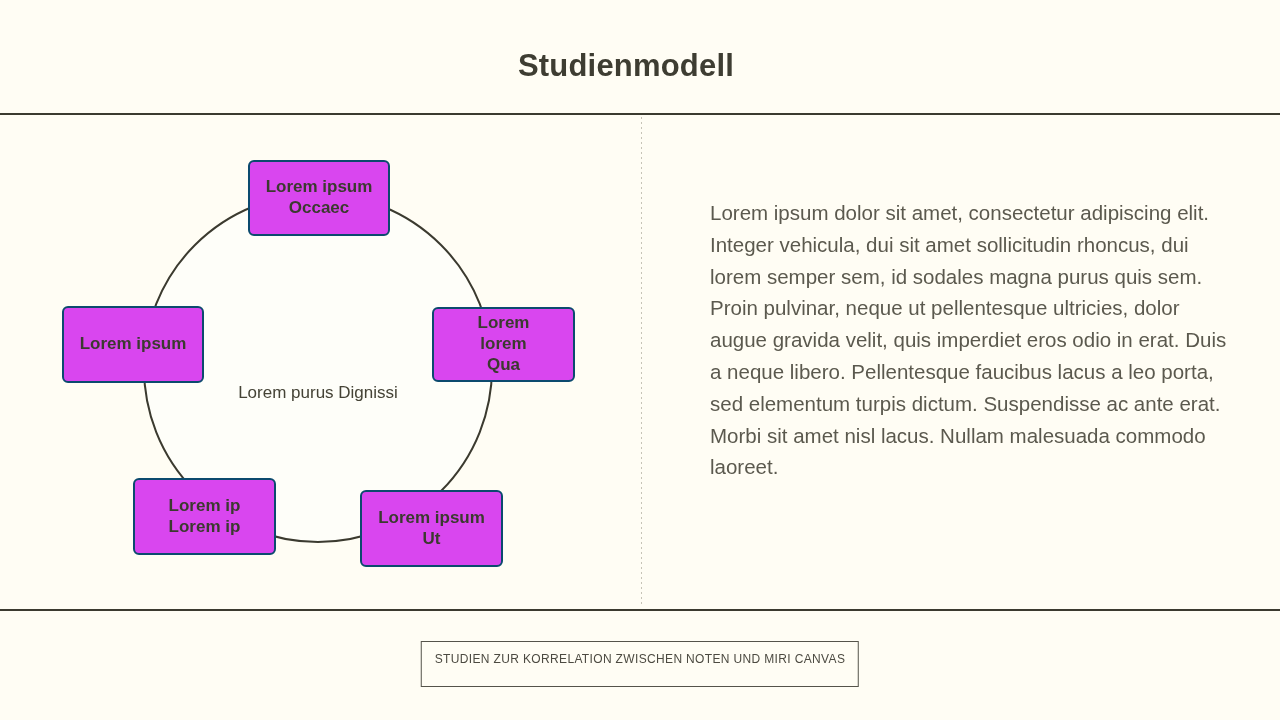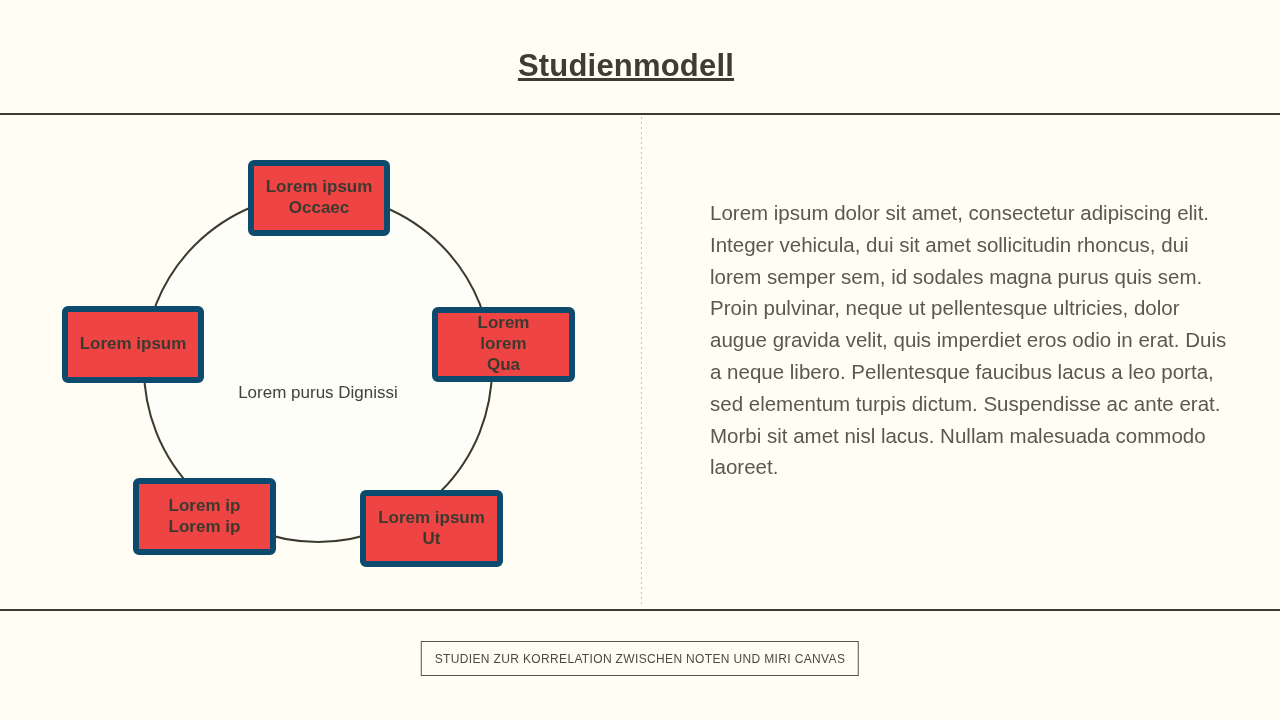--- a/index.html
+++ b/index.html
@@ -14,21 +14,20 @@
     overflow:hidden;
     color:#3a392e;
   }
   
   .slide-title{
     position:absolute;left:0;top:48px;width:1252px;
     text-align:center;
     font-size:31px;font-weight:bold;
     letter-spacing:0.2px;
     color:#3e3d32;
-    text-decoration:underline;
   }
   .h-rule{
     position:absolute;left:0;width:1280px;height:2px;
     background:#3b3a2f;
   }
   .h-rule.top{top:113px;}
   .h-rule.bottom{top:609px;}
   
   .v-divider{
     position:absolute;left:641px;top:117px;height:490px;width:1px;
@@ -50,22 +49,22 @@
     letter-spacing:0.5px;
   }
   .center-sub{
     position:absolute;left:143px;top:269px;width:350px;
     text-align:center;
     font-size:17px;color:#454336;
   }
   .node{
     position:absolute;
     box-sizing:border-box;
-    border:6px solid #0c4a6e;border-radius:6px;
-    background:#ef4444;
+    border:2px solid #0c4a6e;border-radius:6px;
+    background:#d946ef;
     display:flex;align-items:center;justify-content:center;
     text-align:center;
     font-size:17px;font-weight:bold;color:#3b3a2f;
     line-height:1.22;
     white-space:pre-line;
     padding:4px;
   }
   .node.top{left:248px;top:46px;width:142px;height:76px;}
   .node.left{left:62px;top:192px;width:142px;height:77px;}
   .node.right{left:432px;top:193px;width:143px;height:75px;}
@@ -77,21 +76,21 @@
     font-size:20.5px;line-height:31.8px;
     color:#5b594e;
     margin-left:10px;
   }
   
   .footer-caption{
     position:absolute;left:640px;top:641px;
     transform:translateX(-50%);
     box-sizing:border-box;
     border:1.3px solid #55534a;
-    padding:10px 13px 9px 13px;
+    padding:10px 13px 20px 13px;
     font-size:12px;
     letter-spacing:0.35px;
     color:#4c4a41;
     white-space:nowrap;
     background:#fffdf4;
   }
 </style>
 </head>
 <body>
 

